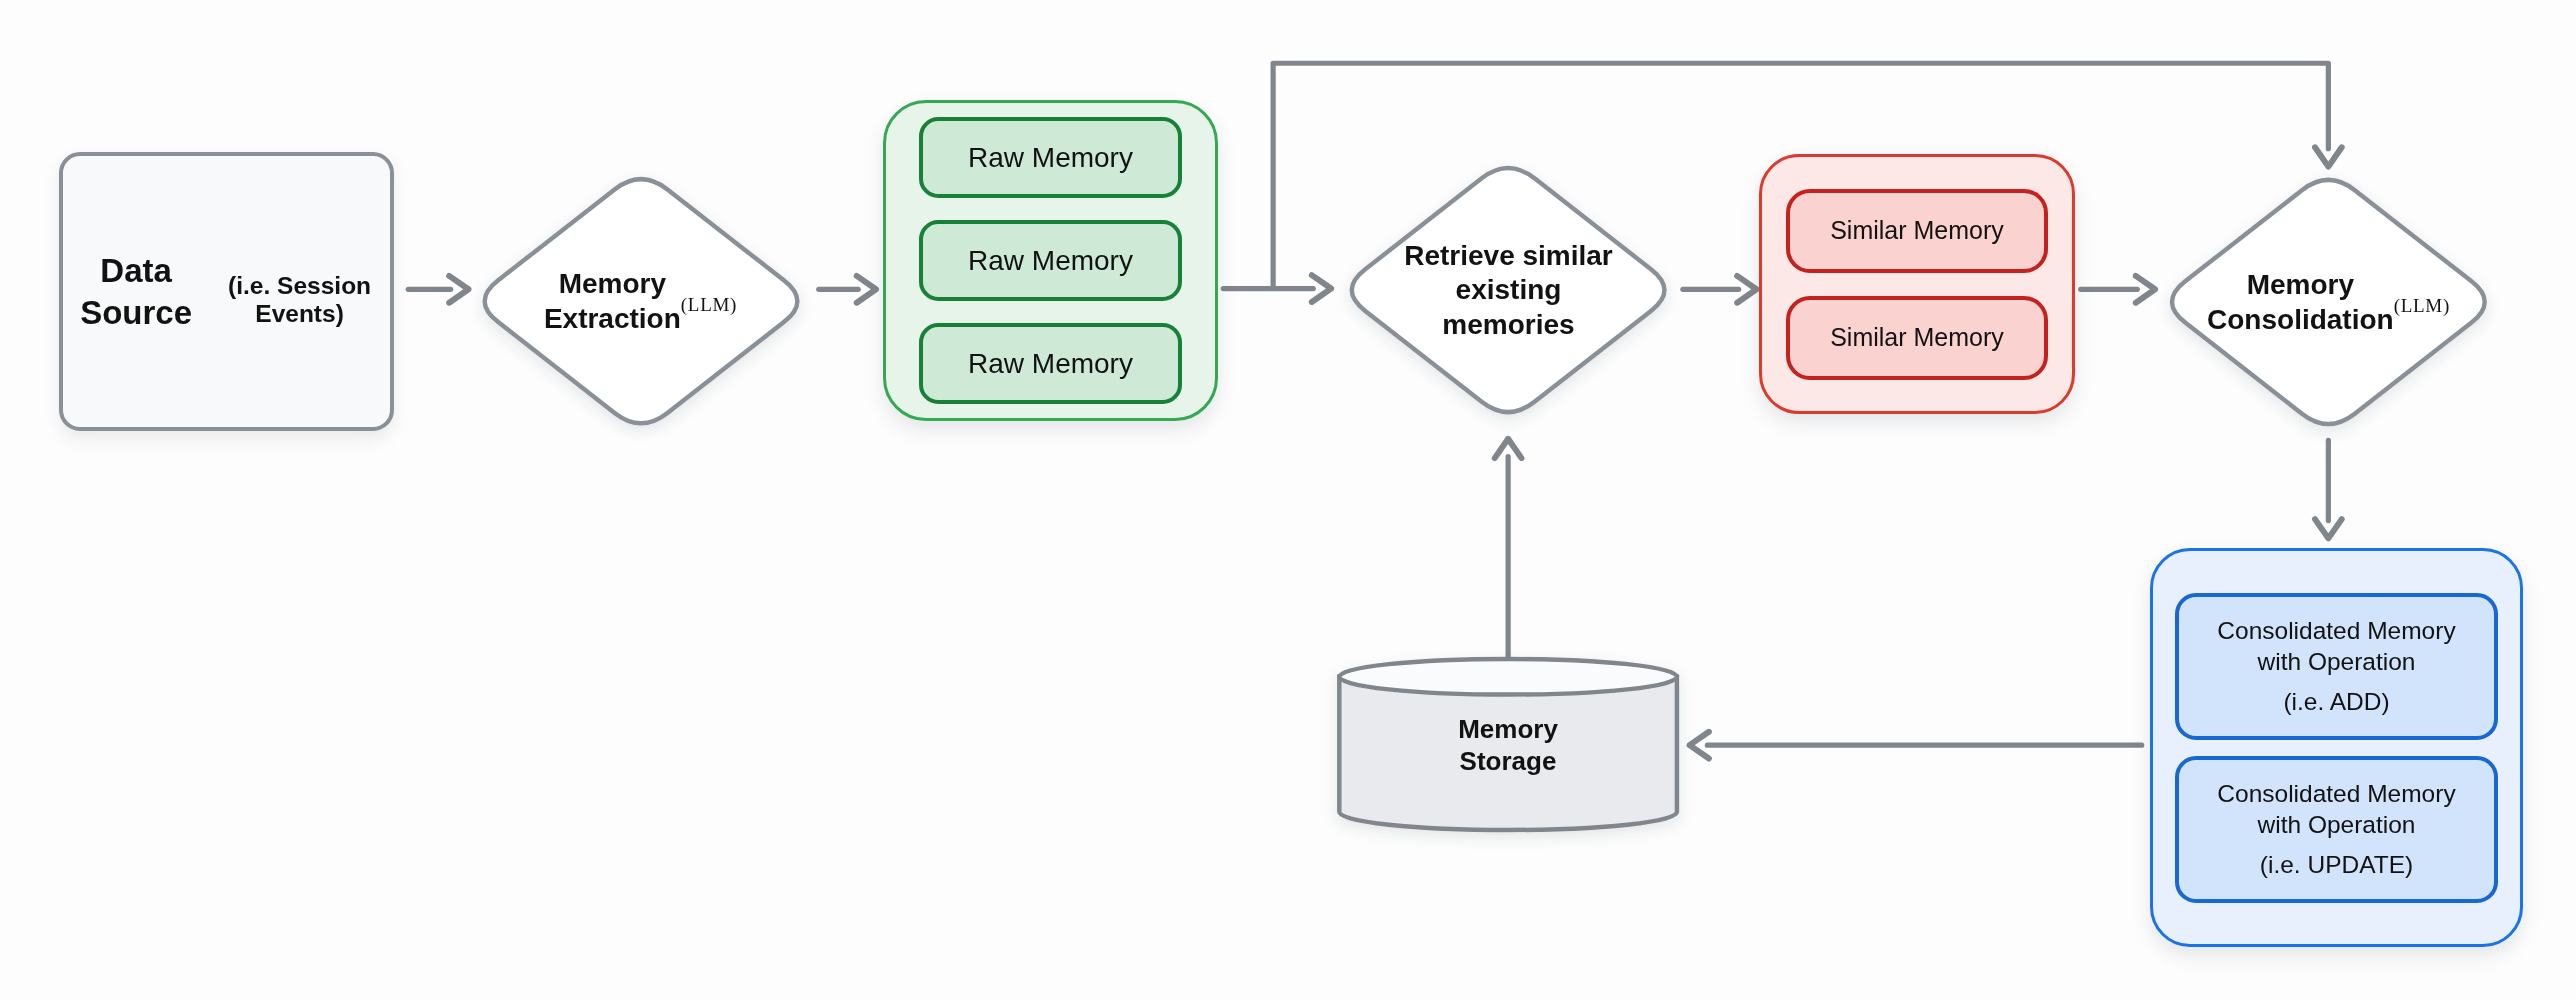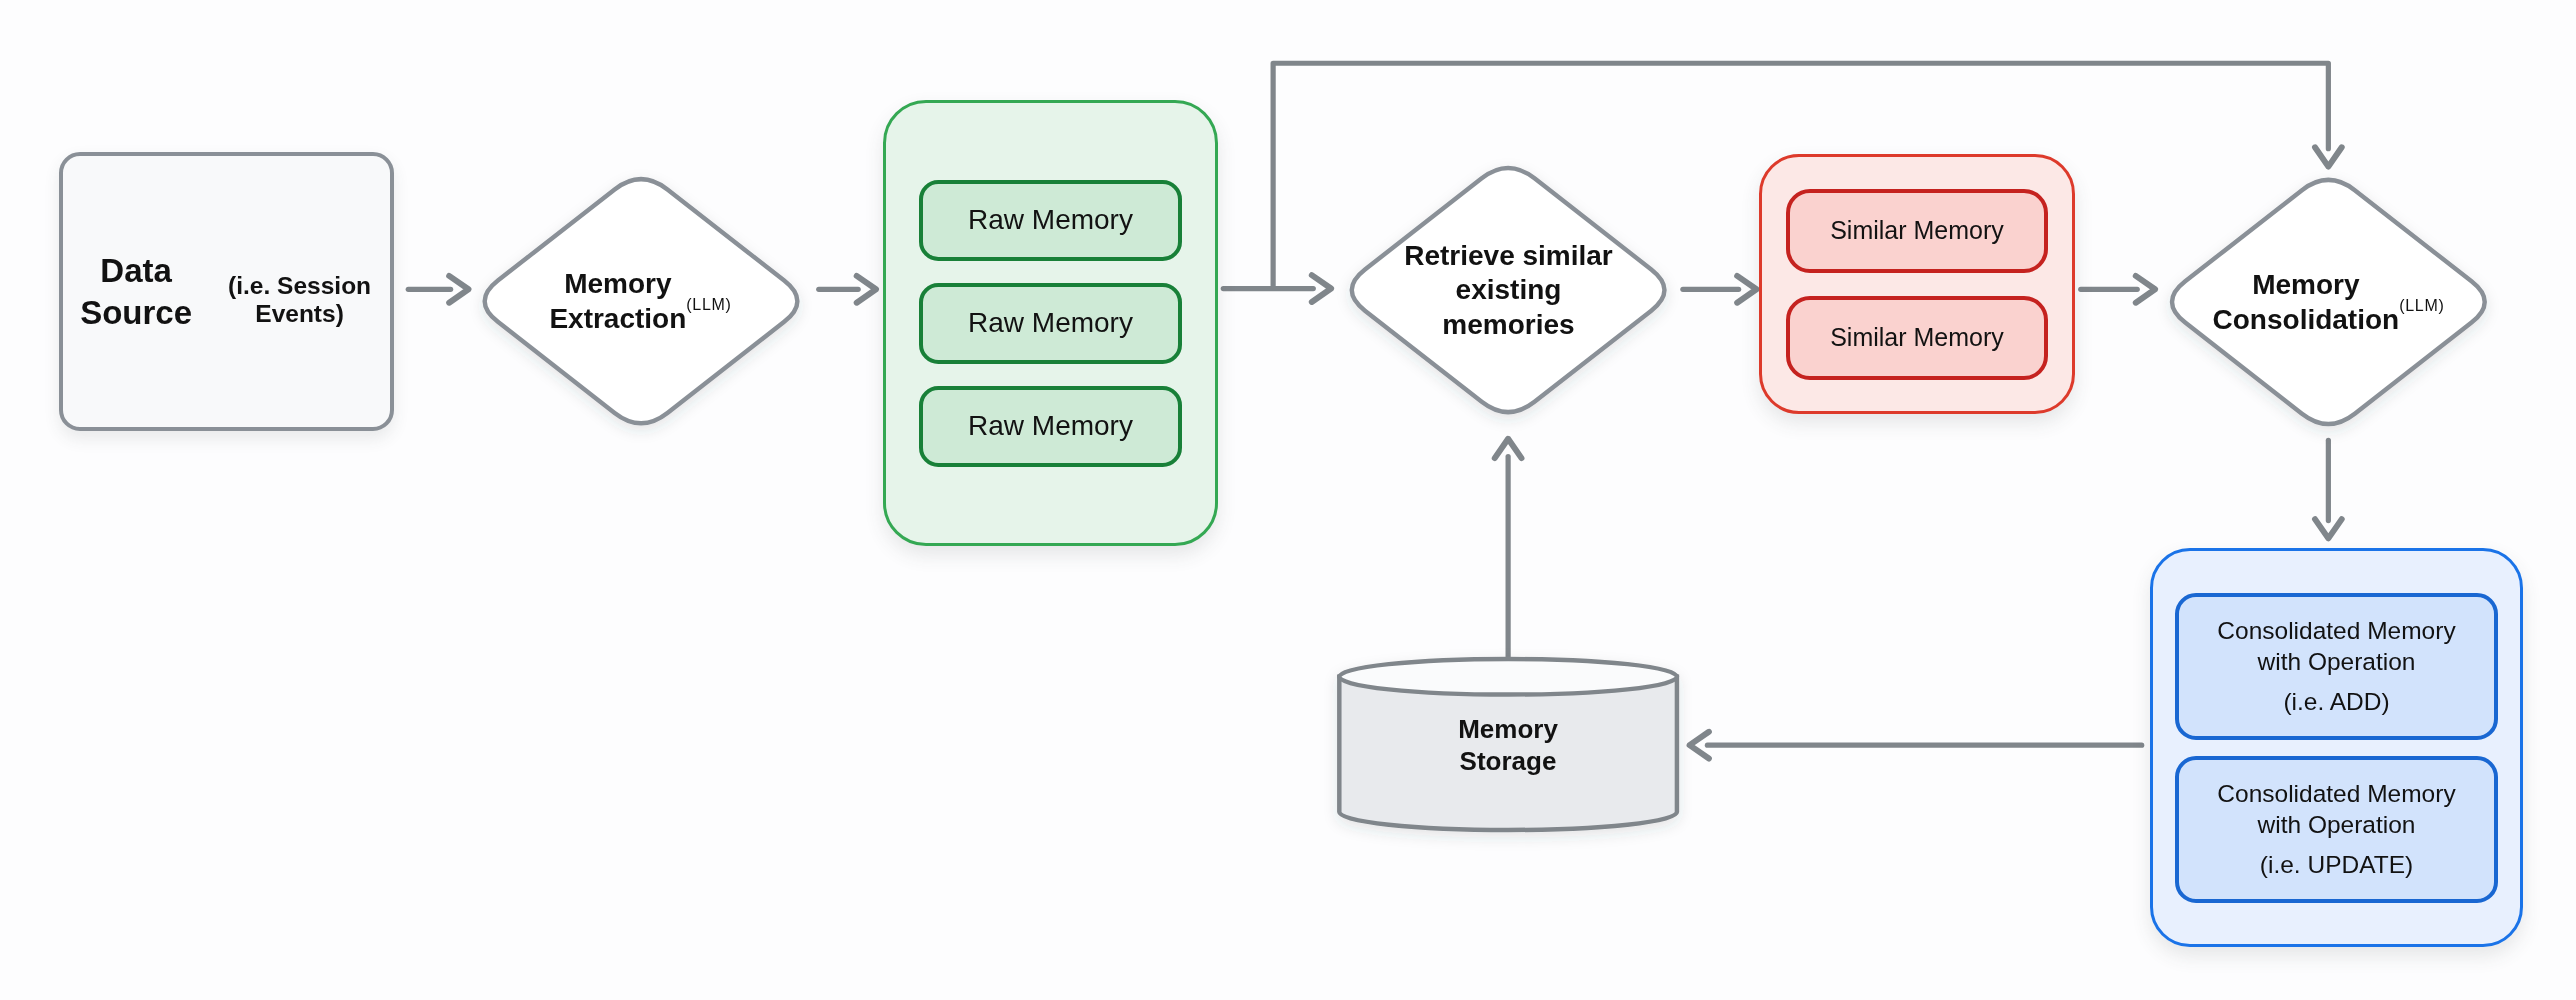--- a/index.html
+++ b/index.html
@@ -13,31 +13,31 @@
   .pre{white-space:pre-line;}
   
   .box-gray{left:59px;top:152px;width:335px;height:279px;background:#f8f9fa;
     border:4.5px solid #8a9097;border-radius:21px;box-shadow:0 7.4px 16.4px rgba(60,64,67,.10);}
   .box-gray .t{font-size:33px;font-weight:700;line-height:1.25;}
   .box-gray .s{font-size:24.5px;font-weight:700;margin-top:17px;}
   
   .dlabel{position:absolute;display:flex;flex-direction:row;align-items:center;
     justify-content:center;text-align:center;pointer-events:none;}
   .dlabel .t{font-size:28px;font-weight:600;line-height:1.22;}
-  .dlabel .s{font-size:16px;font-weight:400;margin-top:7px;letter-spacing:0.7px;}
+  .dlabel .s{font-size:19px;font-weight:400;margin-top:7px;letter-spacing:0.7px;font-family:Liberation Serif, serif;}
   .d1{left:471px;top:169px;width:339px;height:265px;}
   .d2{left:1339px;top:158px;width:339px;height:265px;}
   .d2 .t{font-weight:700;}
   .d3{left:2159px;top:170px;width:339px;height:265px;}
   
   .group{position:absolute;box-sizing:border-box;display:flex;flex-direction:column;
     align-items:stretch;justify-content:center;box-shadow:0 9px 19.3px rgba(60,64,67,.12);}
   .group .item{box-sizing:border-box;display:flex;flex-direction:column;align-items:center;
     justify-content:center;text-align:center;}
-  .g-green{left:883px;top:100px;width:335px;height:446px;background:#e6f4ea;
+  .g-green{left:883px;top:100px;width:335px;height:321px;background:#e6f4ea;
     border:3.7px solid #34a853;border-radius:43px;padding:0 33px;gap:22px;}
   .g-green .item{height:81px;background:#ceead6;border:4.5px solid #188038;
     border-radius:19.3px;font-size:28px;font-weight:500;}
   .g-red{left:1759px;top:154px;width:316px;height:260px;background:#fce8e6;
     border:3.7px solid #dd3a2b;border-radius:40px;padding:0 24px;gap:23px;}
   .g-red .item{height:84px;background:#fad2cf;border:4.5px solid #c5221f;
     border-radius:24px;font-size:25px;font-weight:500;text-align:right;}
   .g-blue{left:2150px;top:548px;width:373px;height:399px;background:#e8f0fe;
     border:3.7px solid #1a73e8;border-radius:40px;padding:0 22px;gap:16px;}
   .g-blue .item{height:147px;background:#d2e3fc;border:4.5px solid #1967d2;border-radius:21px;}

